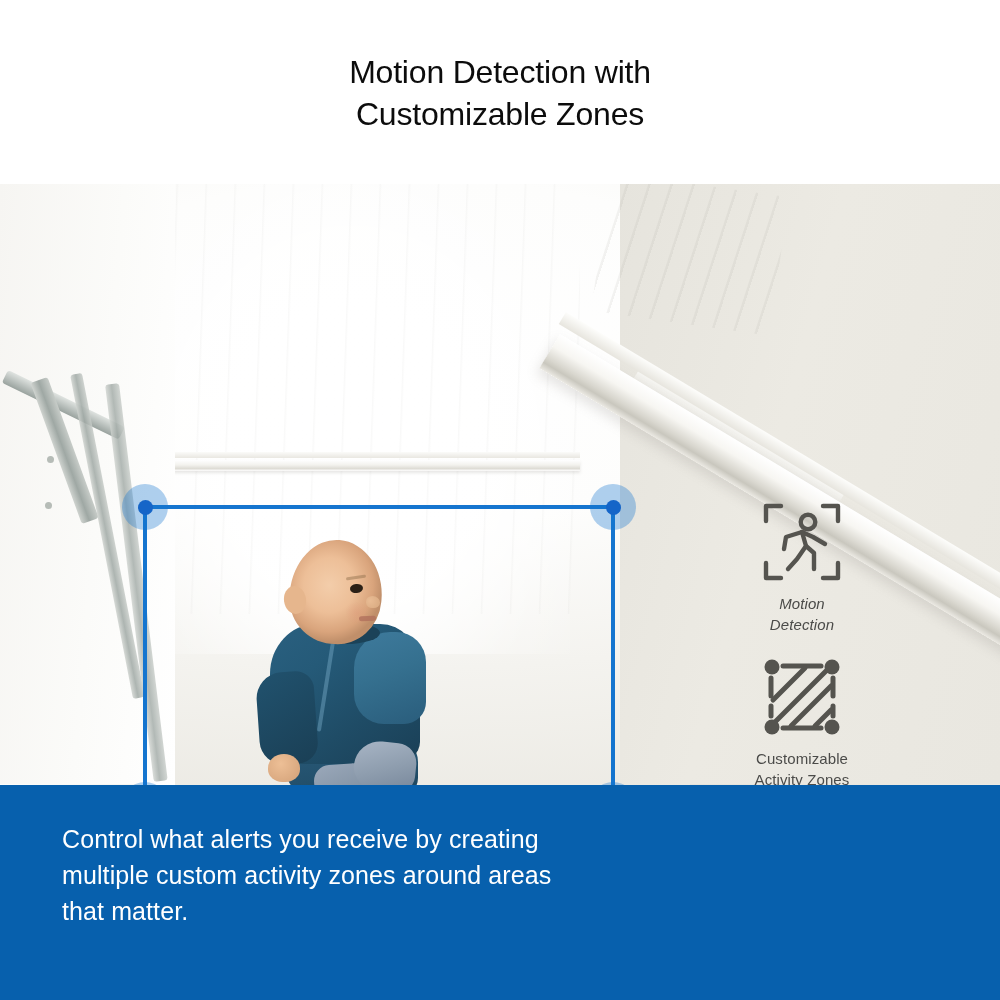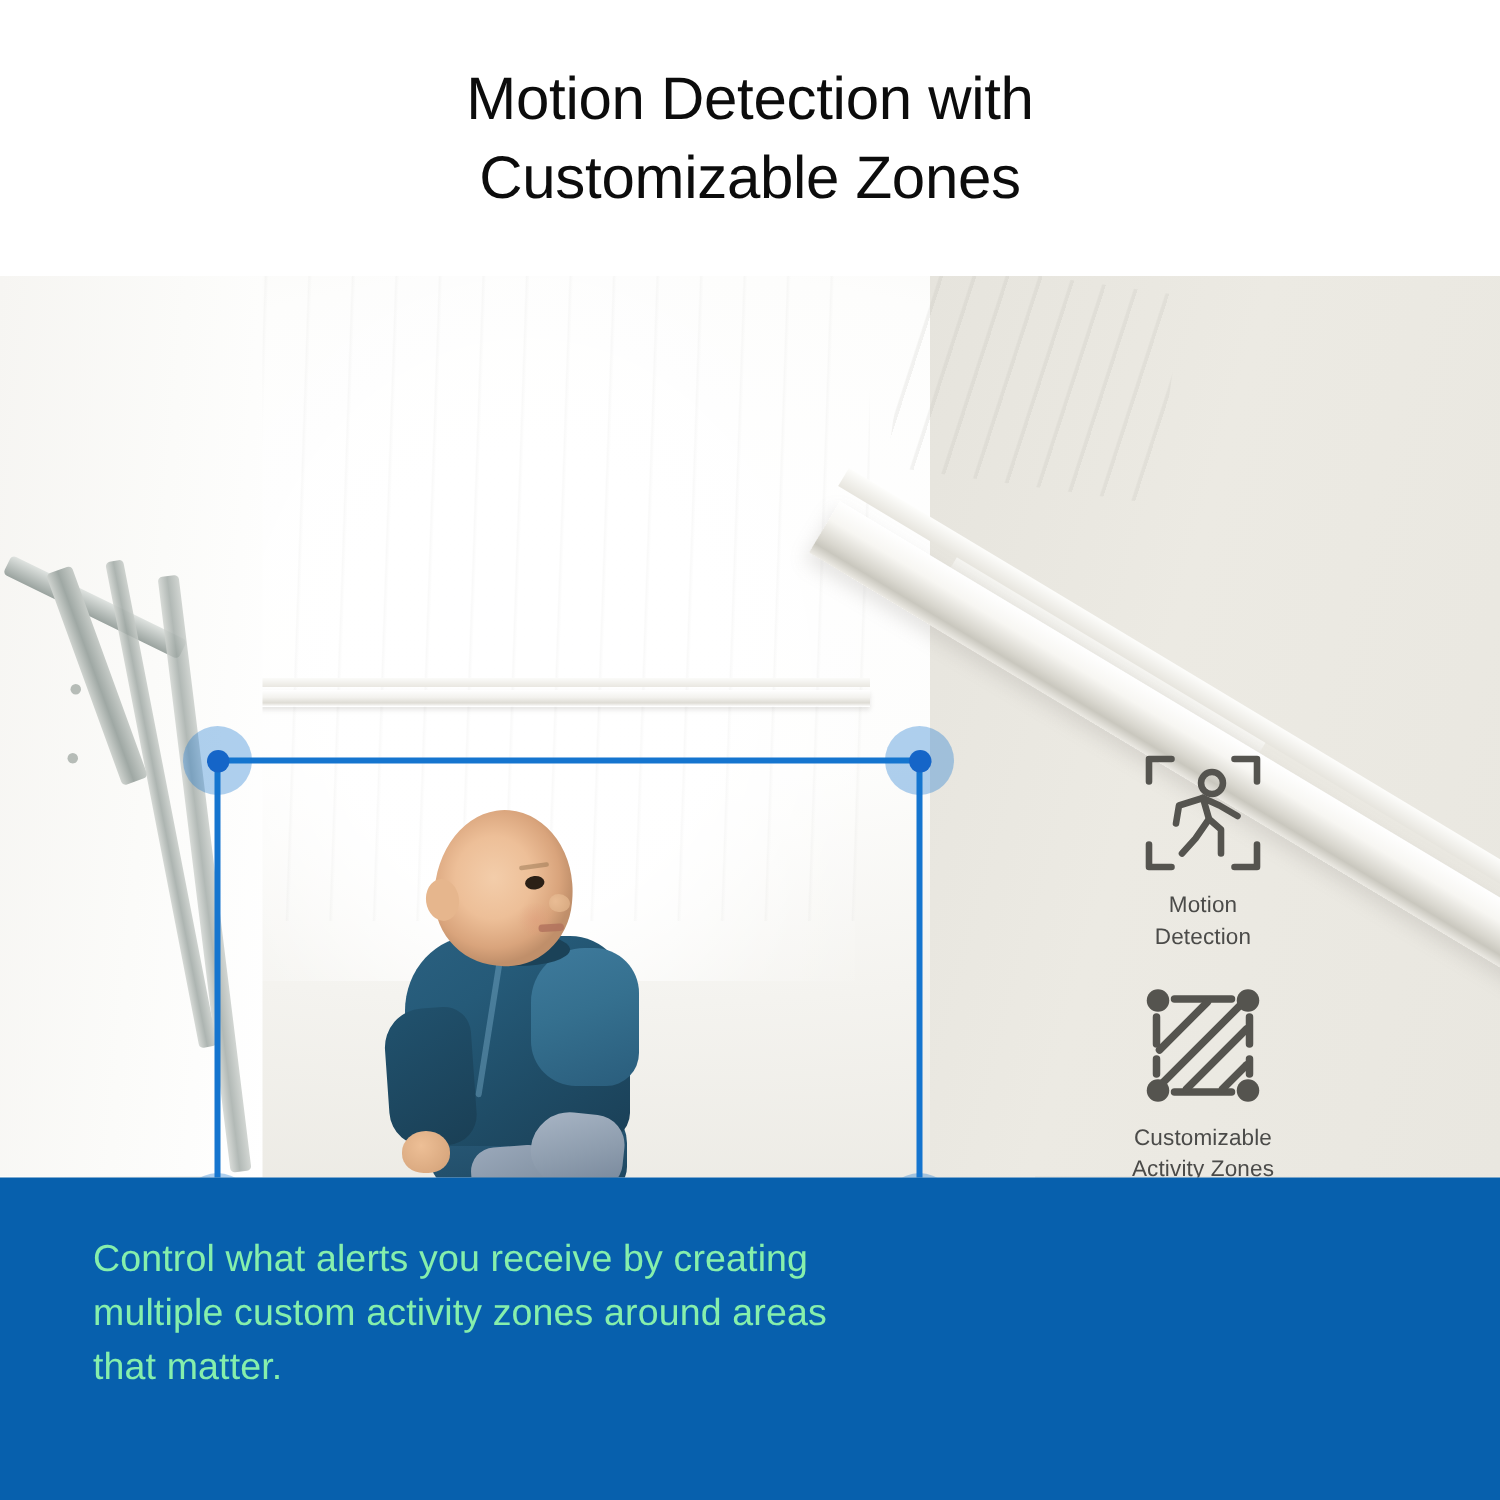--- a/index.html
+++ b/index.html
@@ -11,21 +11,21 @@
   }
   #page { position:relative; width:1000px; height:1000px; background:#fff; }
 
   
   #header {
     position:absolute; left:0; top:0; width:1000px; height:184px;
     background:#ffffff;
     display:flex; align-items:center; justify-content:center;
   }
   #header-title {
-    font-size:40px; line-height:1.32; font-weight:400;
+    font-size:32px; line-height:1.32; font-weight:400;
     color:#0c0c0c; text-align:center; letter-spacing:-0.2px;
     white-space:pre-line; margin-top:2px;
   }
 
   
   #photo {
     position:absolute; left:0; top:184px; width:1000px; height:601px;
     overflow:hidden; background:#efeeea;
   }
   
@@ -213,36 +213,36 @@
     position:absolute; left:16px; top:16px; width:15px; height:15px;
     border-radius:50%; background:#1565c8;
   }
   .h-tl { left:0;    top:0; }
   .h-tr { left:468px;top:0; }
   .h-bl { left:0;    top:298px; }
   .h-br { left:468px;top:298px; }
 
   
   .feature { position:absolute; width:200px; text-align:center; left:702px; }
-  #feature-motion { top:317px; }
+  #feature-motion { top:317px;font-style:italic; }
   #feature-zones  { top:472px; }
   .feature-icon { width:82px; height:82px; margin:0 auto; display:block; }
   .feature-label {
     margin-top:11px; font-size:15px; line-height:1.38; color:#4b4b49;
     white-space:pre-line; letter-spacing:.1px;
   }
 
   
   #footer {
     position:absolute; left:0; top:785px; width:1000px; height:215px;
     background:#0760ad;
   }
   #footer-text {
     position:absolute; left:62px; top:36px; width:620px;
-    font-size:25px; line-height:1.44; color:#86efac;
+    font-size:25px; line-height:1.44; color:#ffffff;
     white-space:pre-line; letter-spacing:.1px;
   }
 </style>
 </head>
 <body>
 
 <div id="page">
 
   <div id="header">
     <h1 id="header-title">Motion Detection with

